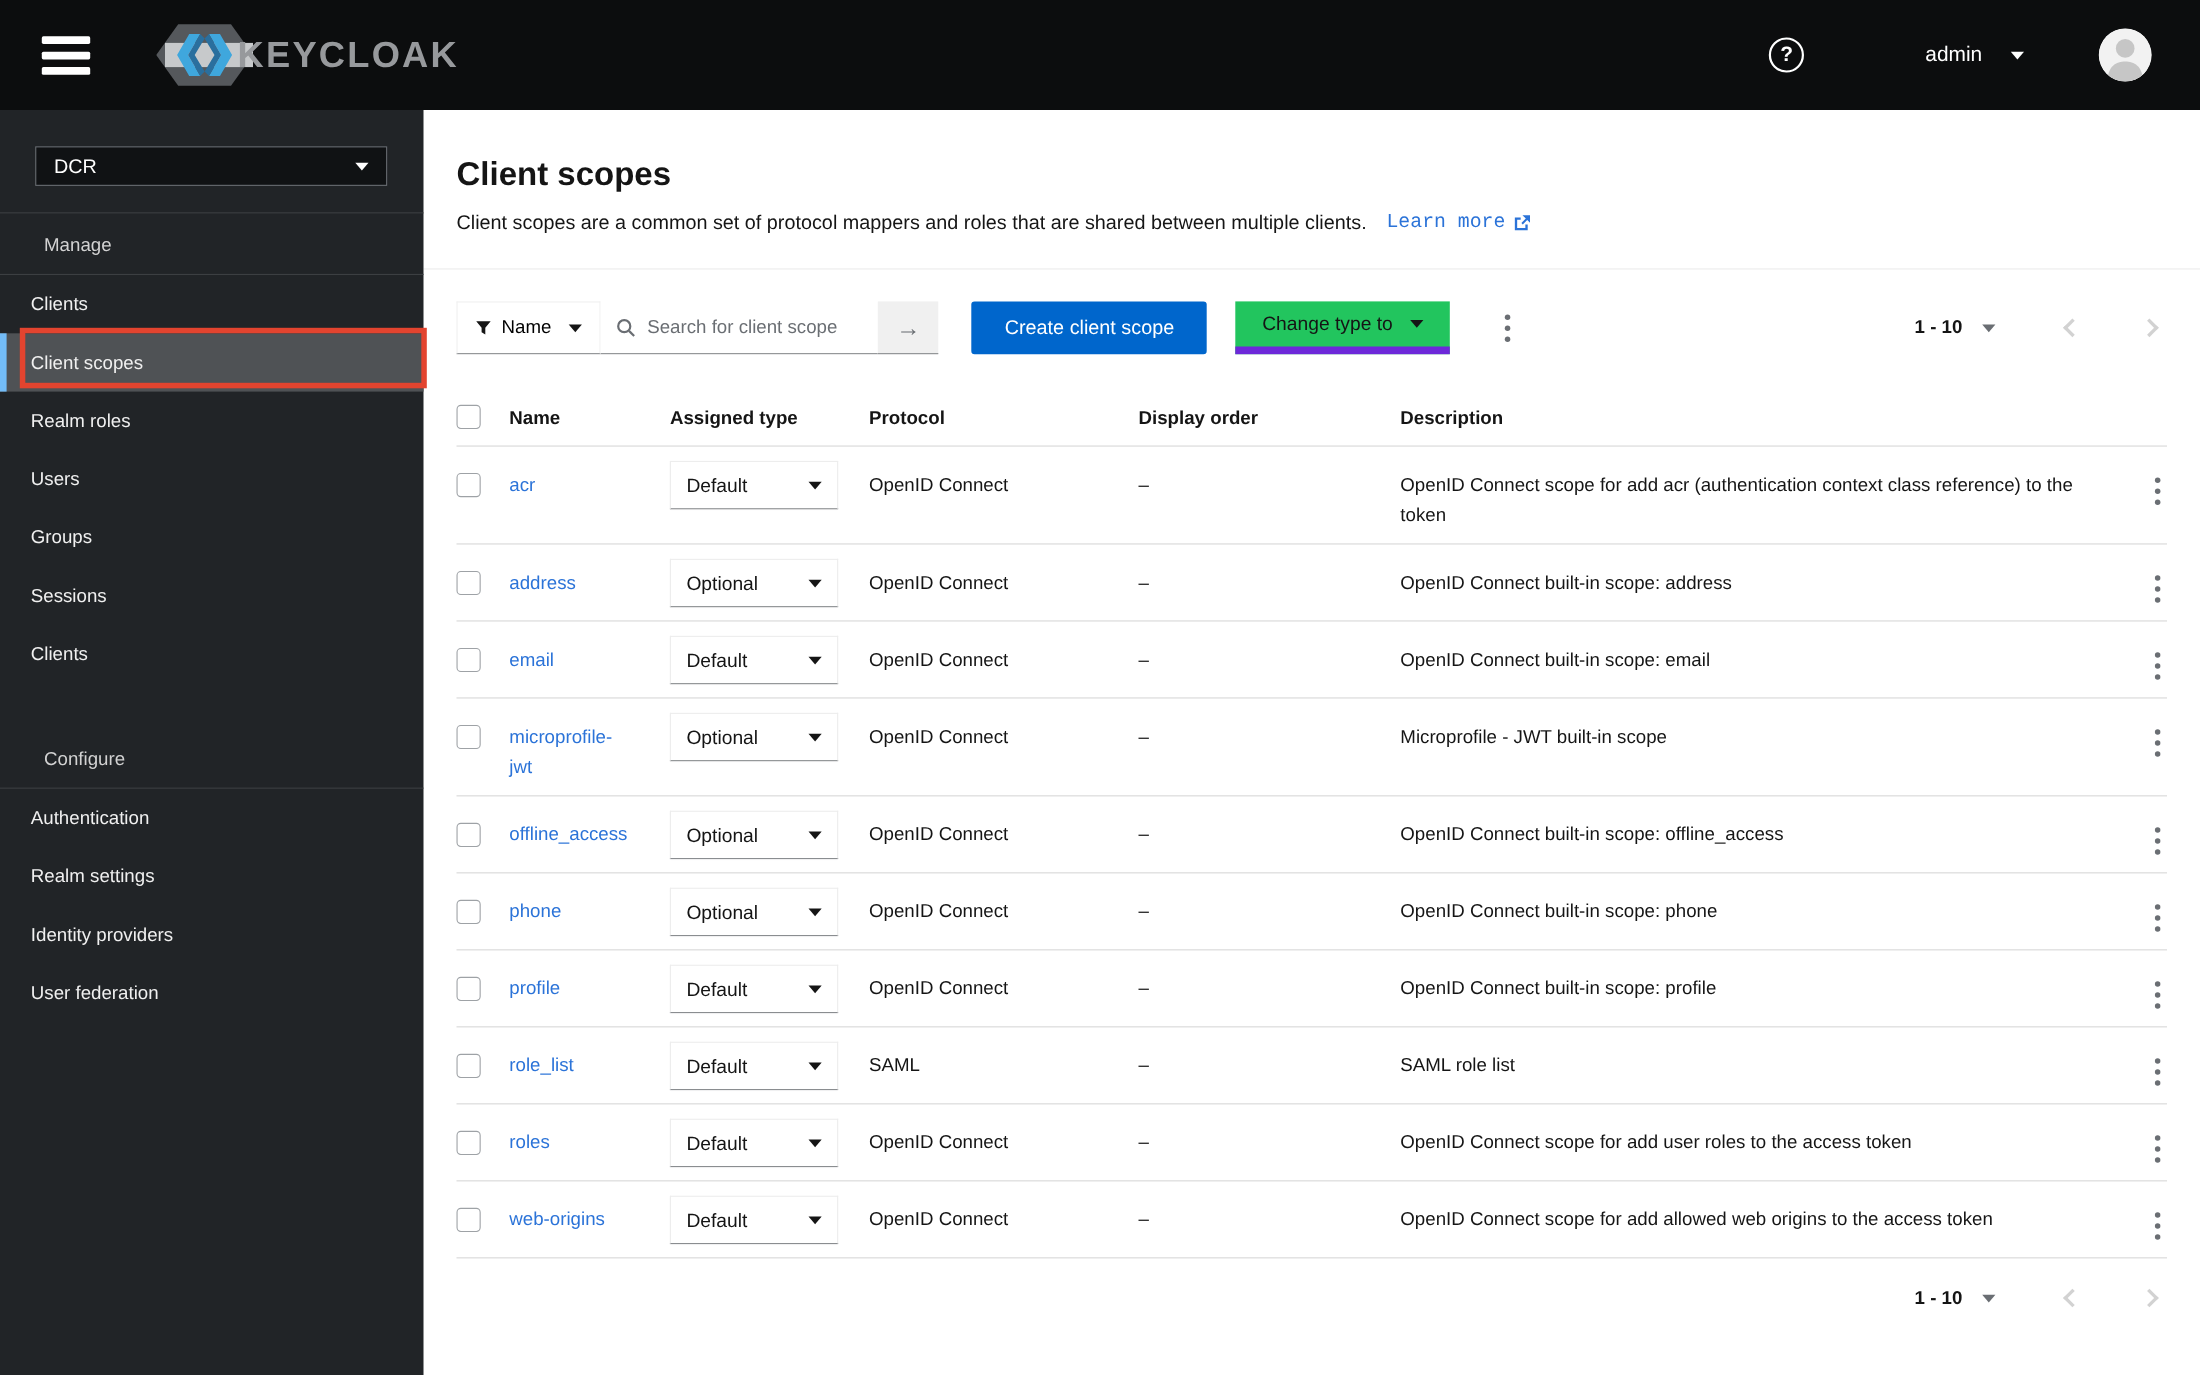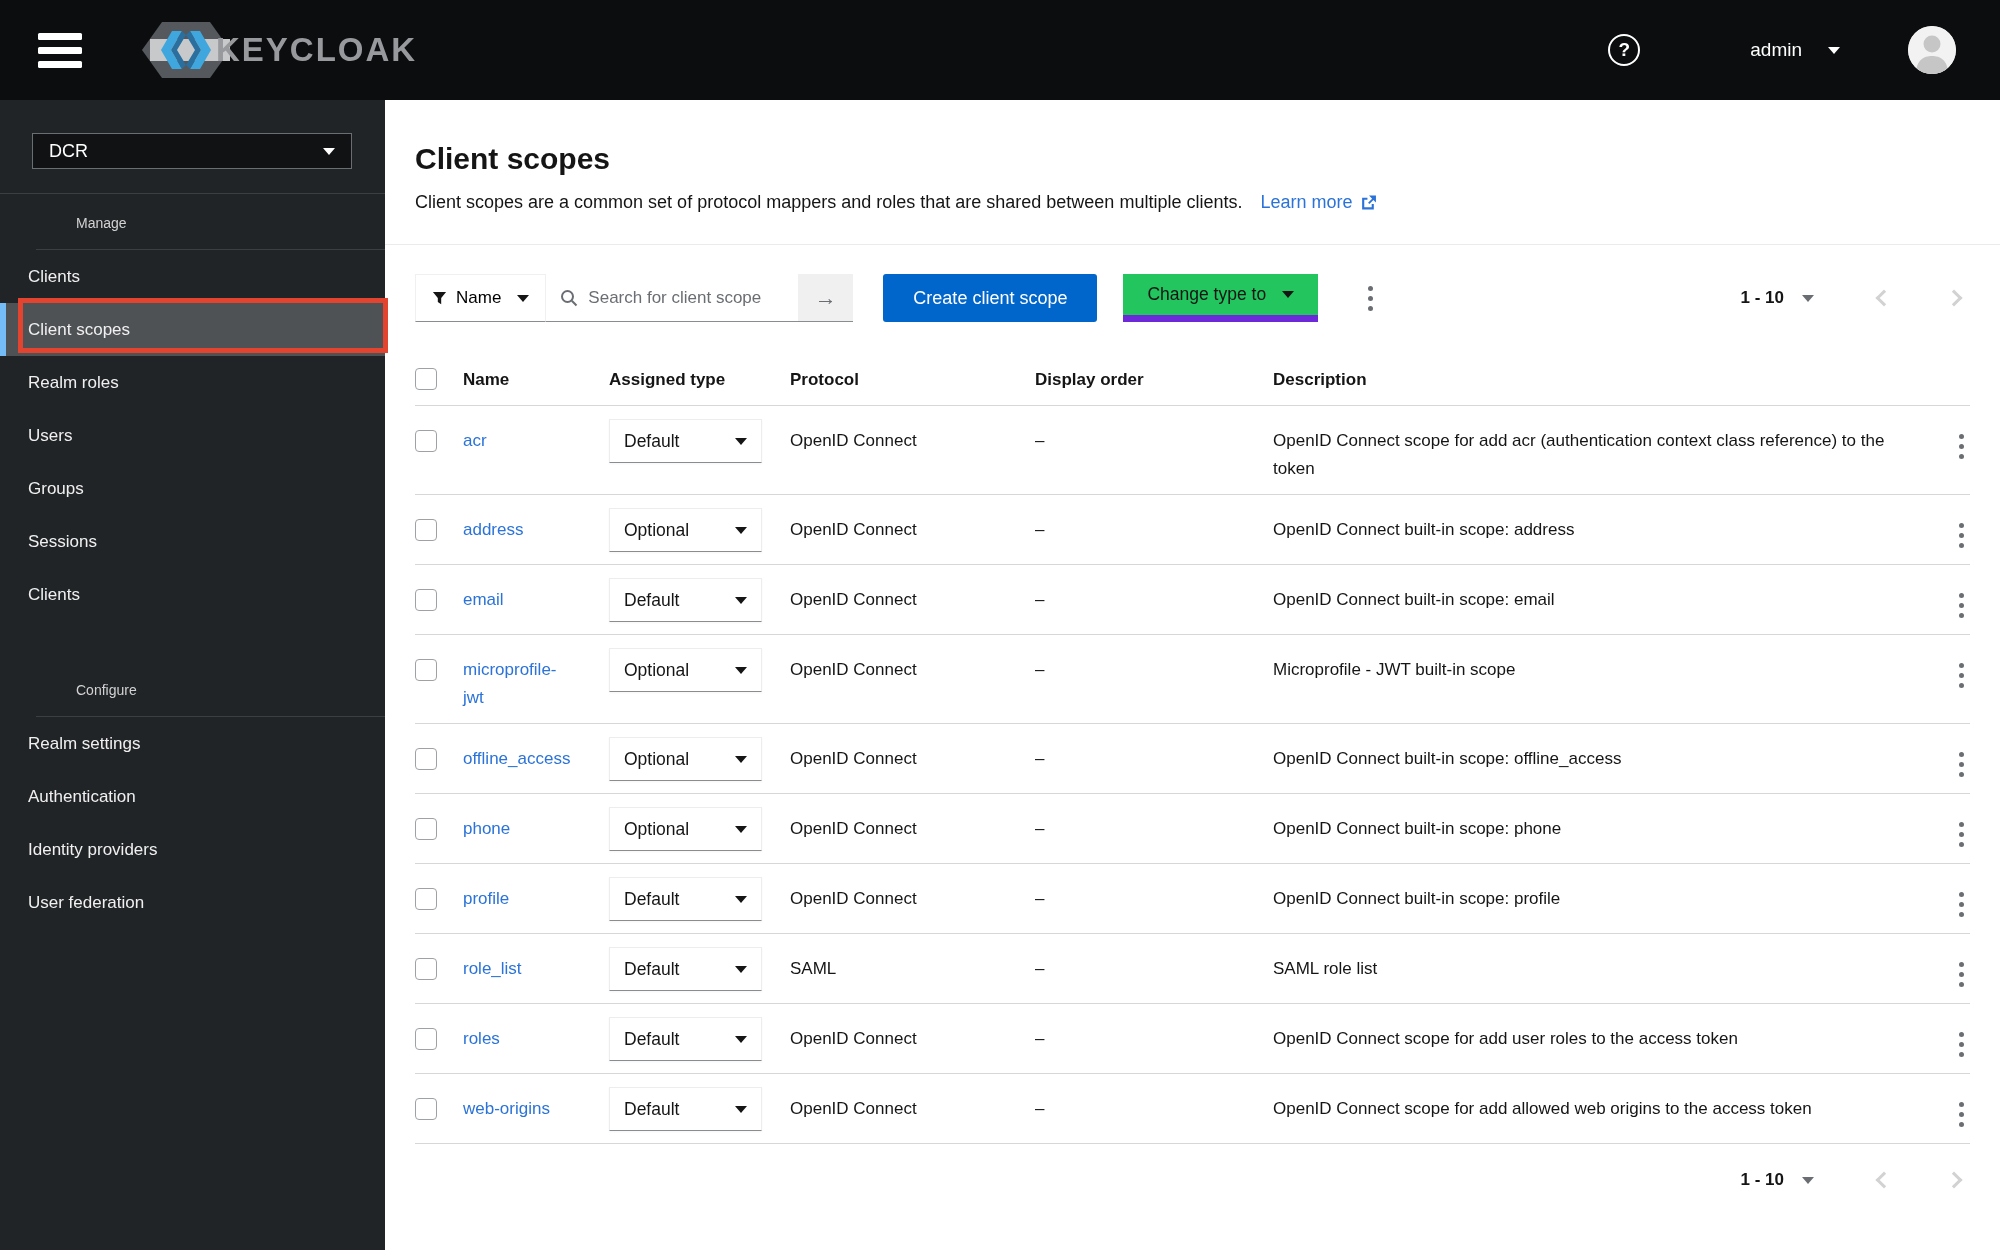--- a/index.html
+++ b/index.html
@@ -37,40 +37,40 @@
   .kebab i { width:5px; height:5px; border-radius:50%; background:#6a6e73; margin:2.5px 0; }
 
   
   .sidebar { position:absolute; top:100px; left:0; width:385px; height:1150px;
              background:#212427; z-index:5; }
   .realm-select { margin:33px 33px 0 32px; height:36px; background:#101214;
                   border:1px solid #6a6e73; display:flex; align-items:center;
                   padding:0 16px; color:#fff; font-size:18px; cursor:pointer; }
   .realm-select .caret { margin-left:auto; }
   .sidebar-divider { margin-top:24px; border-bottom:1px solid #3c3f42; }
-  .nav-section-title { height:56px; line-height:58px; padding-left:40px; font-size:14px;
-                       color:#d2d2d2; border-bottom:1px solid #3c3f42;margin-left:36px; }
+  .nav-section-title { height:56px; line-height:58px; padding-left:40px; font-size:17px;
+                       color:#d2d2d2; border-bottom:1px solid #3c3f42; }
   .nav-section + .nav-section { margin-top:40px; }
   .nav-item-list { list-style:none; }
   .nav-item { position:relative; height:53px; display:flex; align-items:center;
               padding-left:28px; color:#f0f0f0; font-size:17px; cursor:pointer; }
   .nav-item.current { background:#4f5255; }
   .nav-item.current::before { content:""; position:absolute; left:0; top:0; bottom:0;
                               width:6px; background:#73bcf7; }
   .nav-item.current::after { content:""; position:absolute; top:-5px; bottom:3px;
                              left:18px; right:-3px; border:5px solid #e3442f;
                              pointer-events:none; }
 
   
   .main { position:absolute; top:100px; left:385px; width:1615px; height:1150px; background:#fff; }
   .page-header { padding:40px 30px 30px 30px; border-bottom:1px solid #ebebeb; }
   .page-title { font-size:30px; font-weight:bold; line-height:38px; }
   .page-desc { margin-top:12px; font-size:18px; line-height:24px; display:flex; align-items:center; }
   .learn-more { margin-left:18px; color:#2b73d8; text-decoration:none; font-size:18px;
-                display:inline-flex; align-items:center; cursor:pointer; }
+                display:inline-flex; align-items:center; cursor:pointer;font-family:Liberation Mono, monospace; }
   .learn-more svg { margin-left:7px; }
 
   
   .toolbar { margin:28px 40px 0 30px; height:50px; display:flex; align-items:center; }
   .filter-btn { height:48px; background:#fff; border:1px solid #f0f0f0; border-bottom:1px solid #8a8d90;
                 display:flex; align-items:center; padding:0 16px; font-size:17px; cursor:pointer; }
   .filter-btn svg { margin-right:9px; }
   .filter-btn .caret { margin-left:16px; }
   .search-box { height:48px; width:252px; background:#fff; border-bottom:1px solid #8a8d90;
                 display:flex; align-items:center; padding:0 10px 0 14px; }
@@ -196,25 +196,25 @@
   <li class="nav-item">
     <span>Clients</span>
   </li>
 </ul>
   </div>
 
   <div class="nav-section">
     <div class="nav-section-title">Configure</div>
     <ul class="nav-item-list">
   <li class="nav-item">
+    <span>Authentication</span>
+  </li>
+
+  <li class="nav-item">
     <span>Realm settings</span>
-  </li>
-
-  <li class="nav-item">
-    <span>Authentication</span>
   </li>
 
   <li class="nav-item">
     <span>Identity providers</span>
   </li>
 
   <li class="nav-item">
     <span>User federation</span>
   </li>
 </ul>

